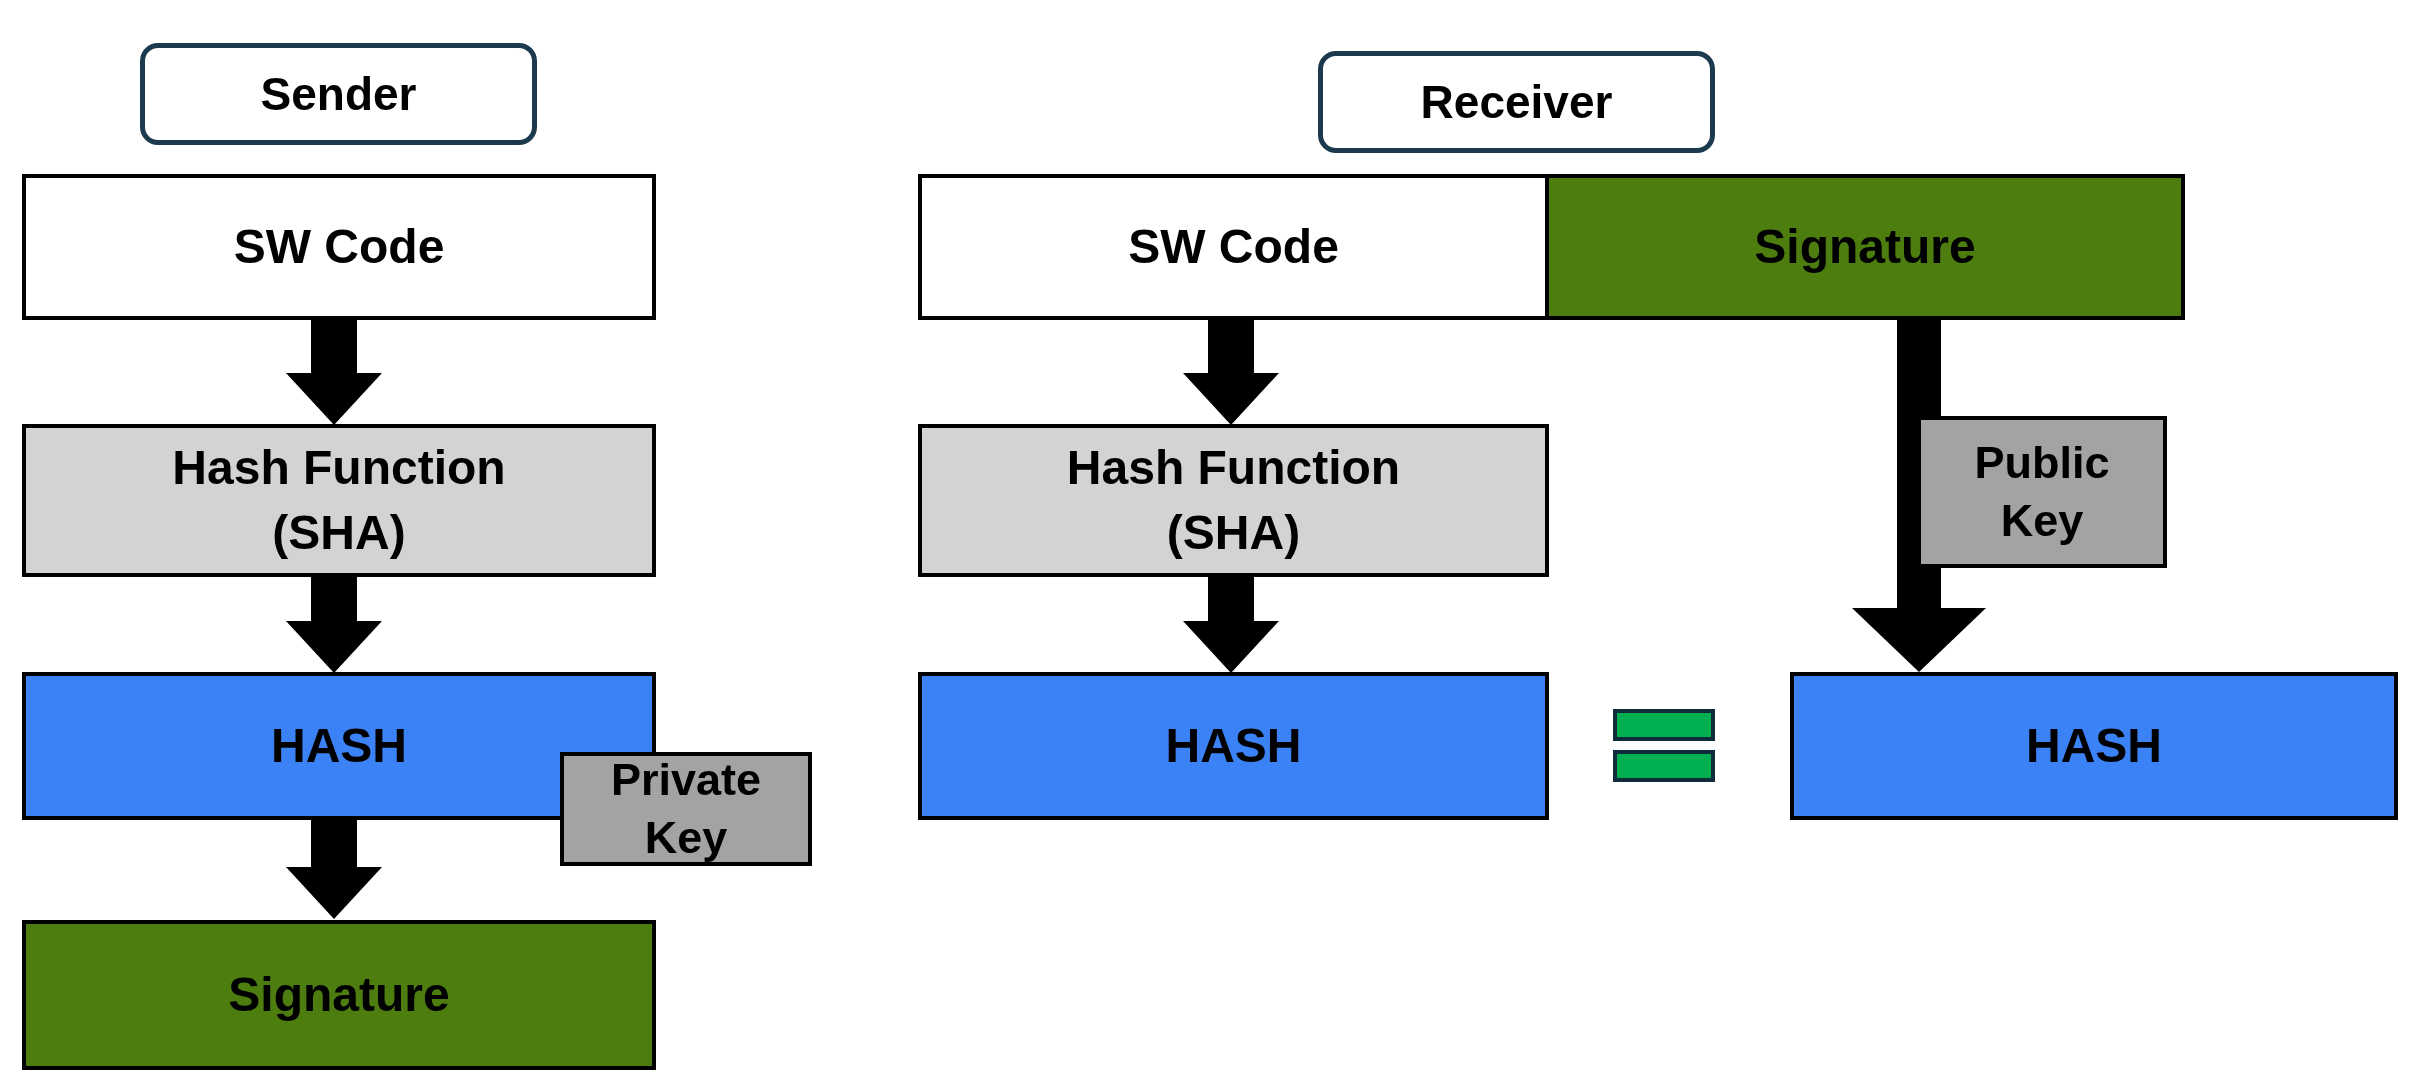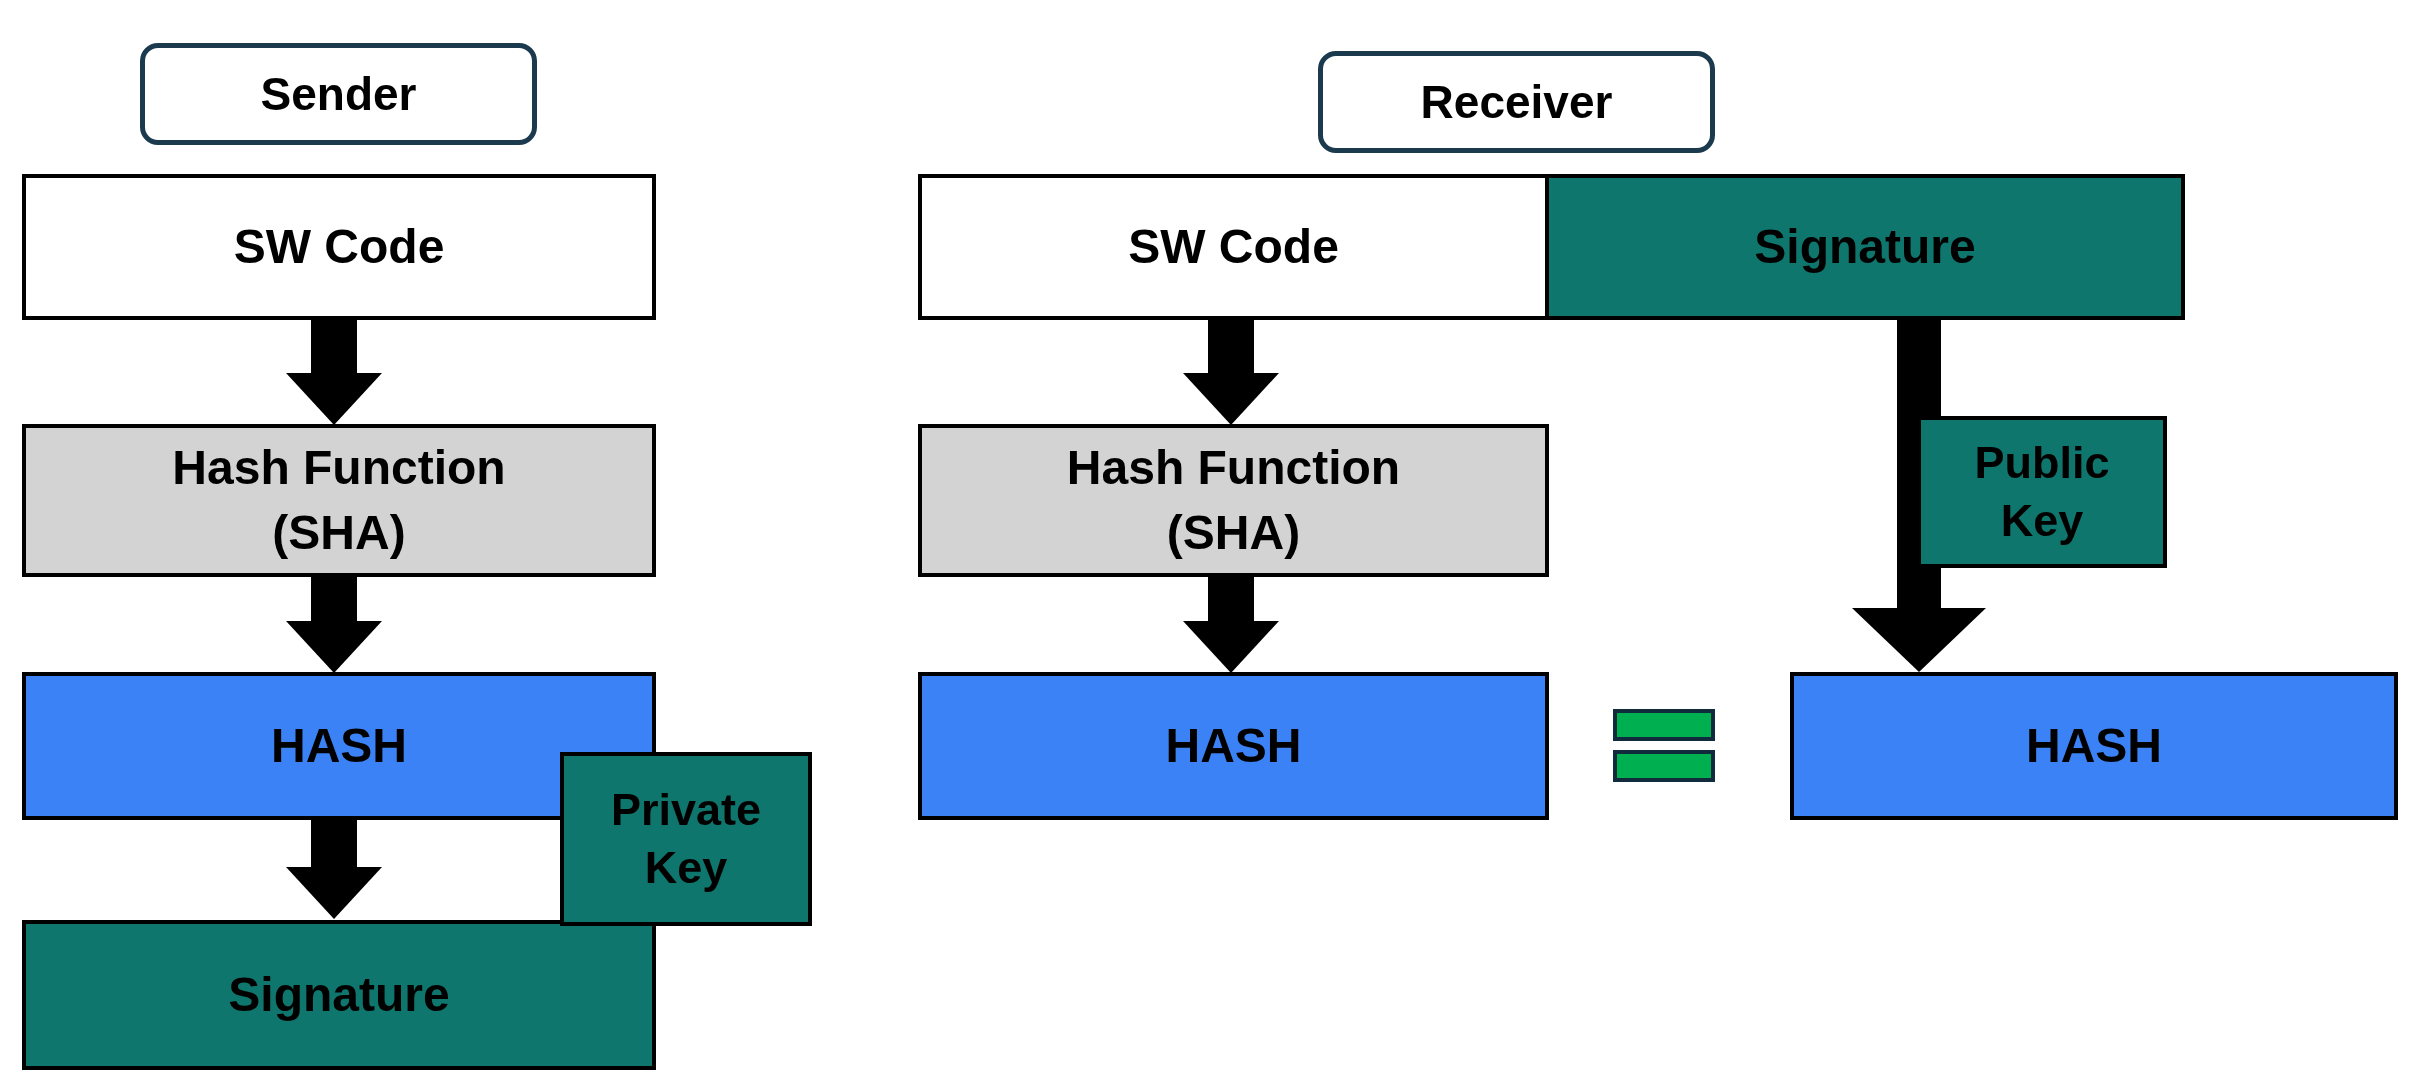--- a/index.html
+++ b/index.html
@@ -17,23 +17,23 @@
     display:flex; align-items:center; justify-content:center;
     font-size:46px; font-weight:bold;
   }
   .box {
     border:4px solid #000000; background:#ffffff;
     display:flex; flex-direction:column; align-items:center; justify-content:center;
     font-size:48px; font-weight:bold; text-align:center; line-height:1.35;
   }
   .box.gray  { background:#d3d3d3; }
   .box.blue  { background:#3b82f6; }
-  .box.green { background:#0f766e; }
+  .box.green { background:#4d7c0f; }
   .keybox {
-    border:4px solid #000000; background:#0f766e; z-index:3;
+    border:4px solid #000000; background:#a3a3a3; z-index:3;
     display:flex; flex-direction:column; align-items:center; justify-content:center;
     font-size:45px; font-weight:bold; text-align:center; line-height:1.3;
   }
   .stem { background:#000000; z-index:1; }
   .head { width:0; height:0; z-index:1;
     border-left:48px solid transparent; border-right:48px solid transparent;
     border-top:52px solid #000000; }
   .head.big {
     border-left:67px solid transparent; border-right:67px solid transparent;
     border-top:64px solid #000000; }
@@ -64,21 +64,21 @@
     <span class="line">(SHA)</span>
   </div>
 
   <div class="abs stem" style="left:311px; top:577px; width:46px; height:44px;"></div>
   <div class="abs head" style="left:286px; top:621px;"></div>
 
   <div class="abs box blue" style="left:22px; top:672px; width:634px; height:148px;">
     <span>HASH</span>
   </div>
 
-  <div class="abs keybox" style="left:560px; top:752px; width:252px; height:174px;">
+  <div class="abs keybox" style="left:560px; top:752px; width:252px; height:114px;">
     <span class="line">Private</span>
     <span class="line">Key</span>
   </div>
 
   <div class="abs stem" style="left:311px; top:820px; width:46px; height:47px;"></div>
   <div class="abs head" style="left:286px; top:867px;"></div>
 
   <div class="abs box green" style="left:22px; top:920px; width:634px; height:150px;">
     <span>Signature</span>
   </div>

